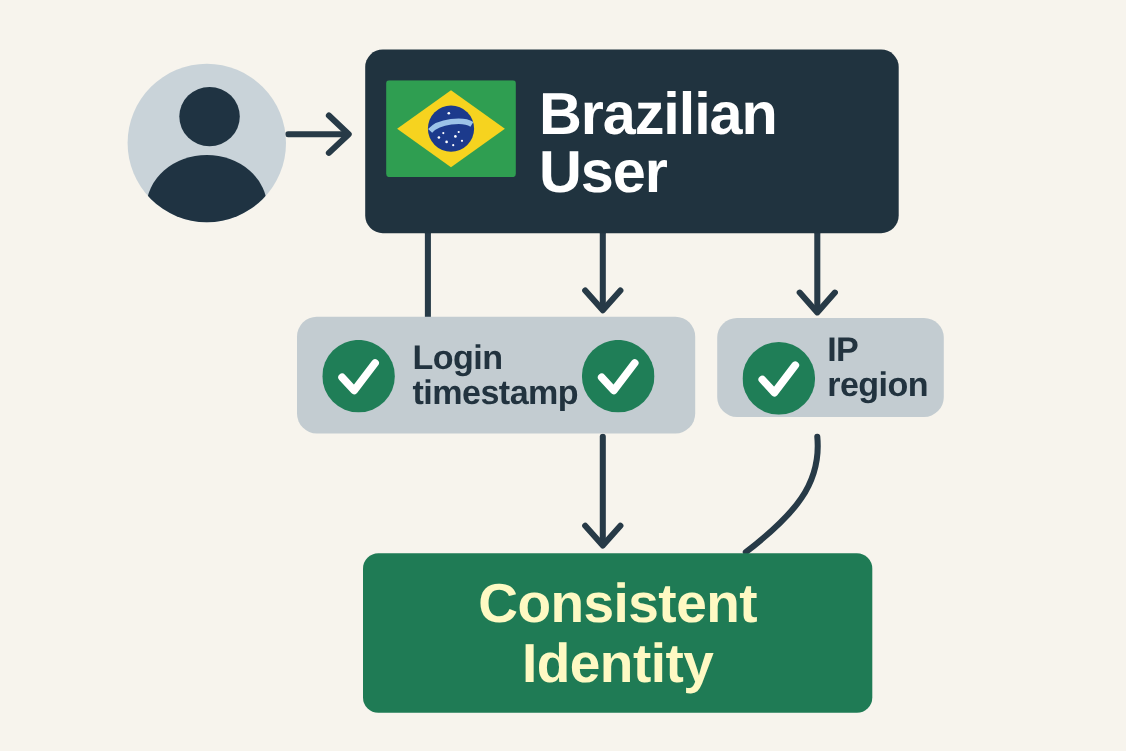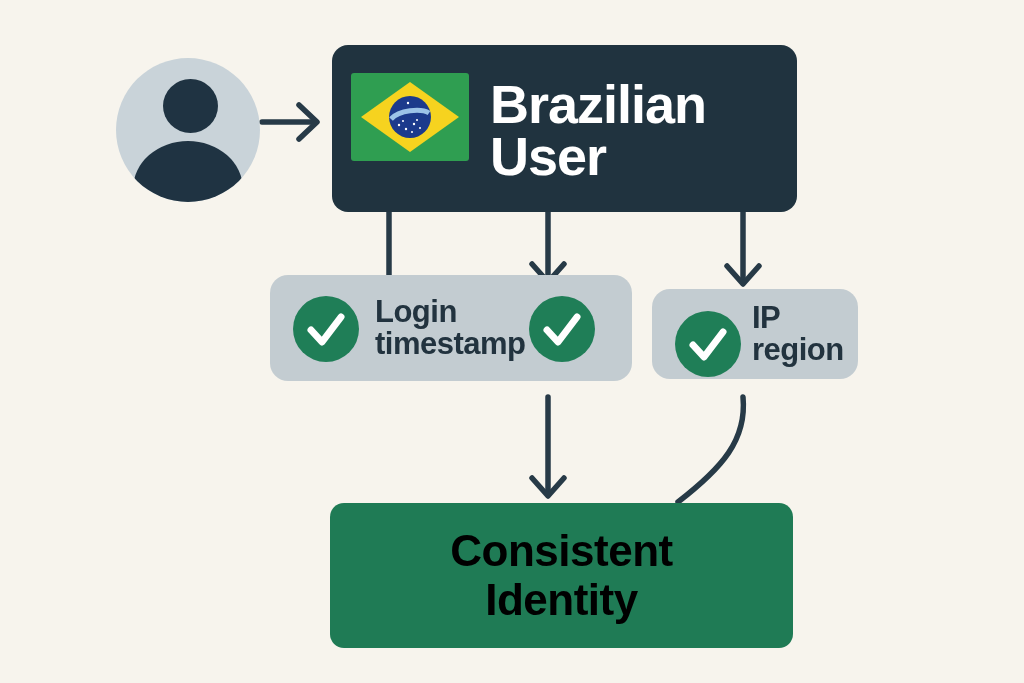--- a/index.html
+++ b/index.html
@@ -31,39 +31,39 @@
   }
   .avatar .shoulders {
     position: absolute; left: 17px; top: 83px;
     width: 110px; height: 96px; border-radius: 50%;
     background: #1f3342;
   }
   
   .node-navy {
     position: absolute; left: 332px; top: 45px;
     width: 465px; height: 167px; border-radius: 16px;
-    background: #20333f; z-index: 2;
+    background: #20333f; z-index: 2; padding-left: 20px;
   }
   .node-navy .flag {
     position: absolute; left: 19px; top: 28px;
     width: 118px; height: 88px;
   }
   .node-navy .label {
     position: absolute; left: 158px; top: 50%;
     transform: translateY(-48%);
     width: 265px;
     color: #ffffff; font-size: 54px; font-weight: 700;
     line-height: 0.98; letter-spacing: -1px;
   }
   
   .node-gray {
     position: absolute; border-radius: 18px;
     background: #c3ccd1; z-index: 2;
   }
-  .node-login { left: 270px; top: 275px; width: 362px; height: 106px; }
+  .node-login { left: 270px; top: 288px; width: 362px; height: 106px; }
   .node-ip    { left: 652px; top: 289px; width: 206px; height: 90px; }
   .check {
     position: absolute; width: 66px; height: 66px; top: 21px;
   }
   .node-login .check.c1 { left: 23px; }
   .node-login .check.c2 { left: 259px; }
   .node-ip .check.c1 { left: 23px; top: 22px; }
   .node-gray .label {
     position: absolute; top: 50%; transform: translateY(-50%);
     color: #22333f; font-size: 31px; font-weight: 700;
@@ -73,21 +73,21 @@
   .node-ip .label { left: 100px; width: 106px; }
   
   .node-green {
     position: absolute; left: 330px; top: 503px;
     width: 463px; height: 145px; border-radius: 14px;
     background: #1f7b55; z-index: 2;
     display: flex; align-items: center; justify-content: center;
   }
   .node-green .label {
     width: 360px; text-align: center;
-    color: #000000; font-size: 44px; font-weight: 700;
+    color: #fef9c3; font-size: 50px; font-weight: 700;
     line-height: 1.1; letter-spacing: -0.5px;
   }
 </style>
 </head>
 <body>
 
 <div class="canvas">
 
   <svg class="connectors" viewBox="0 0 1024 683" xmlns="http://www.w3.org/2000/svg">
 

